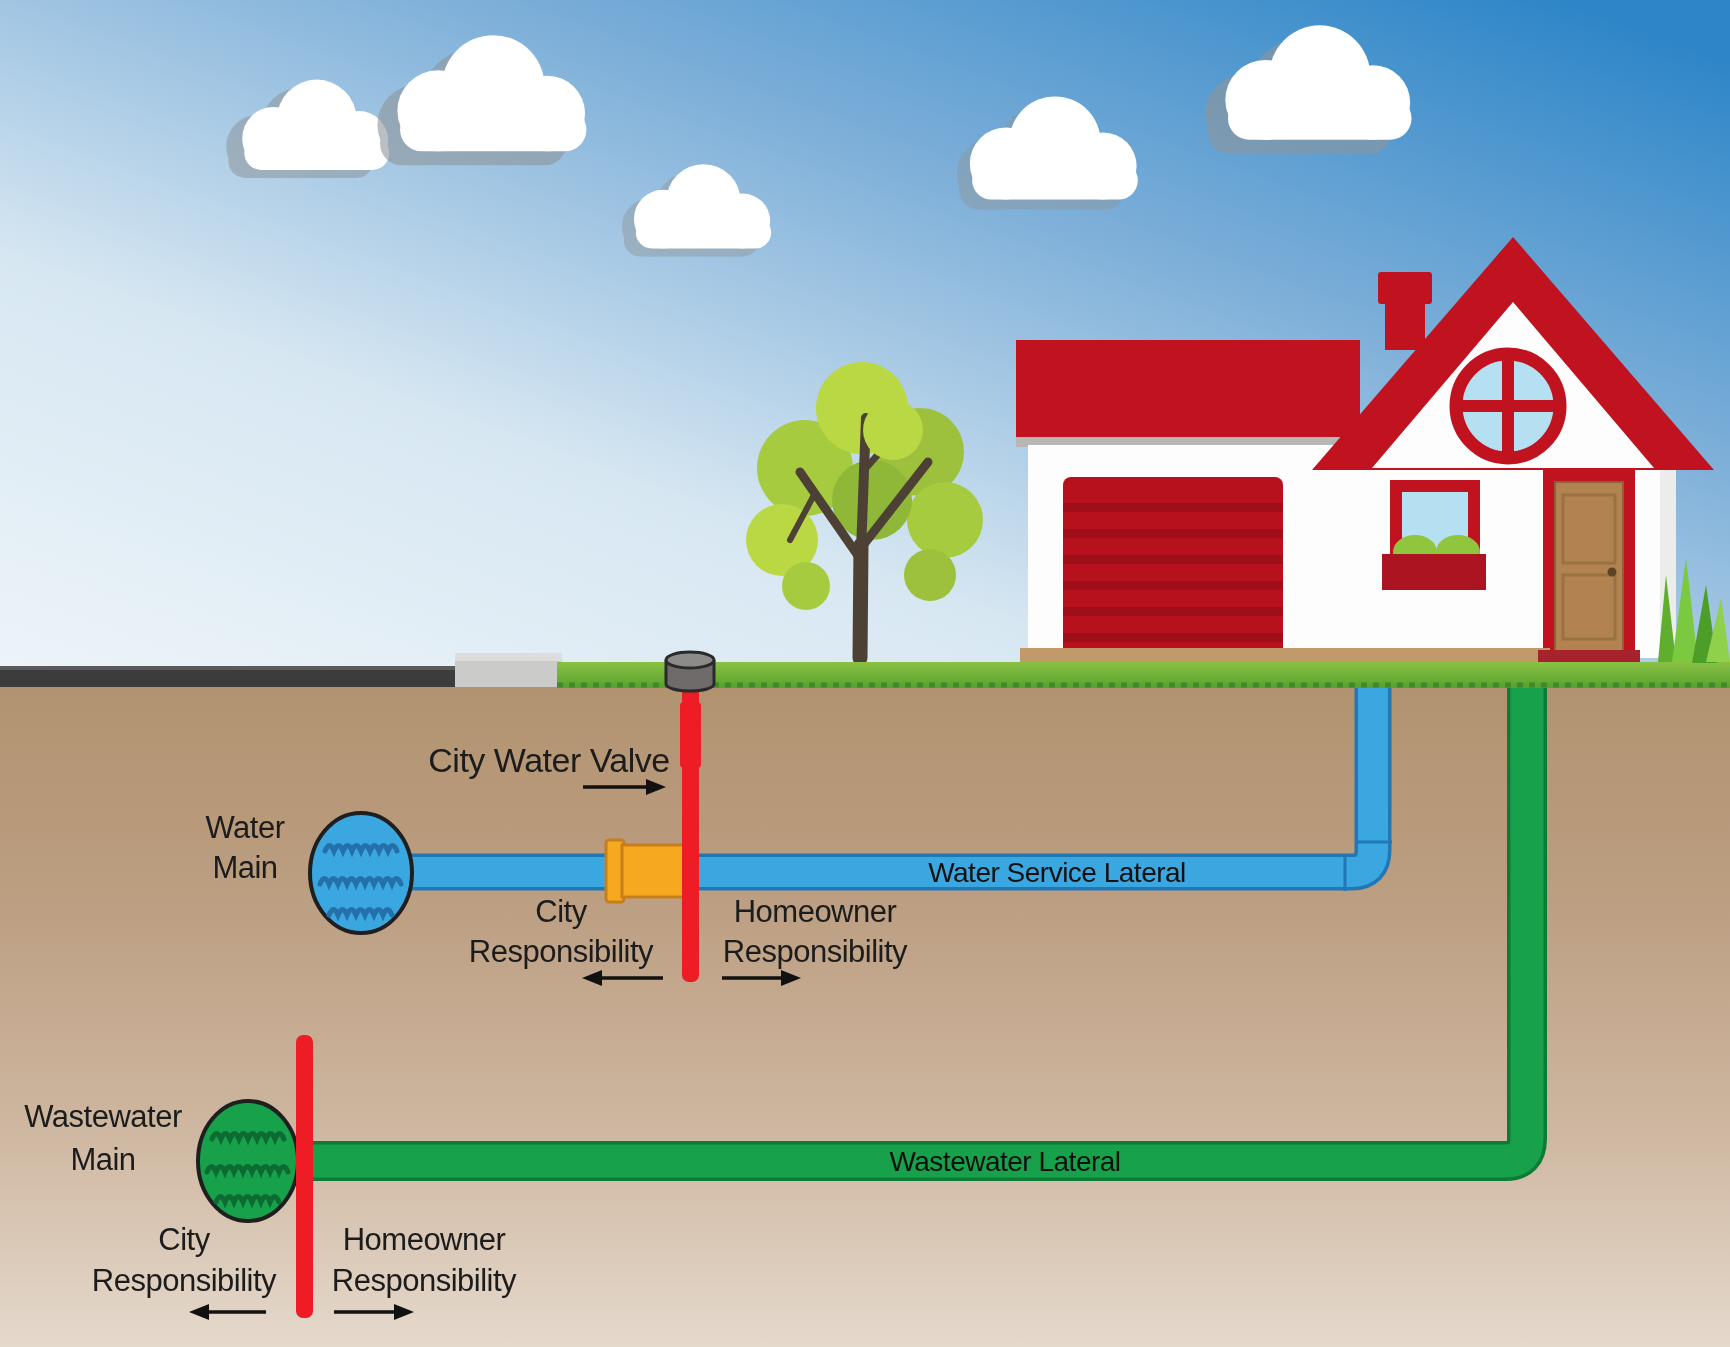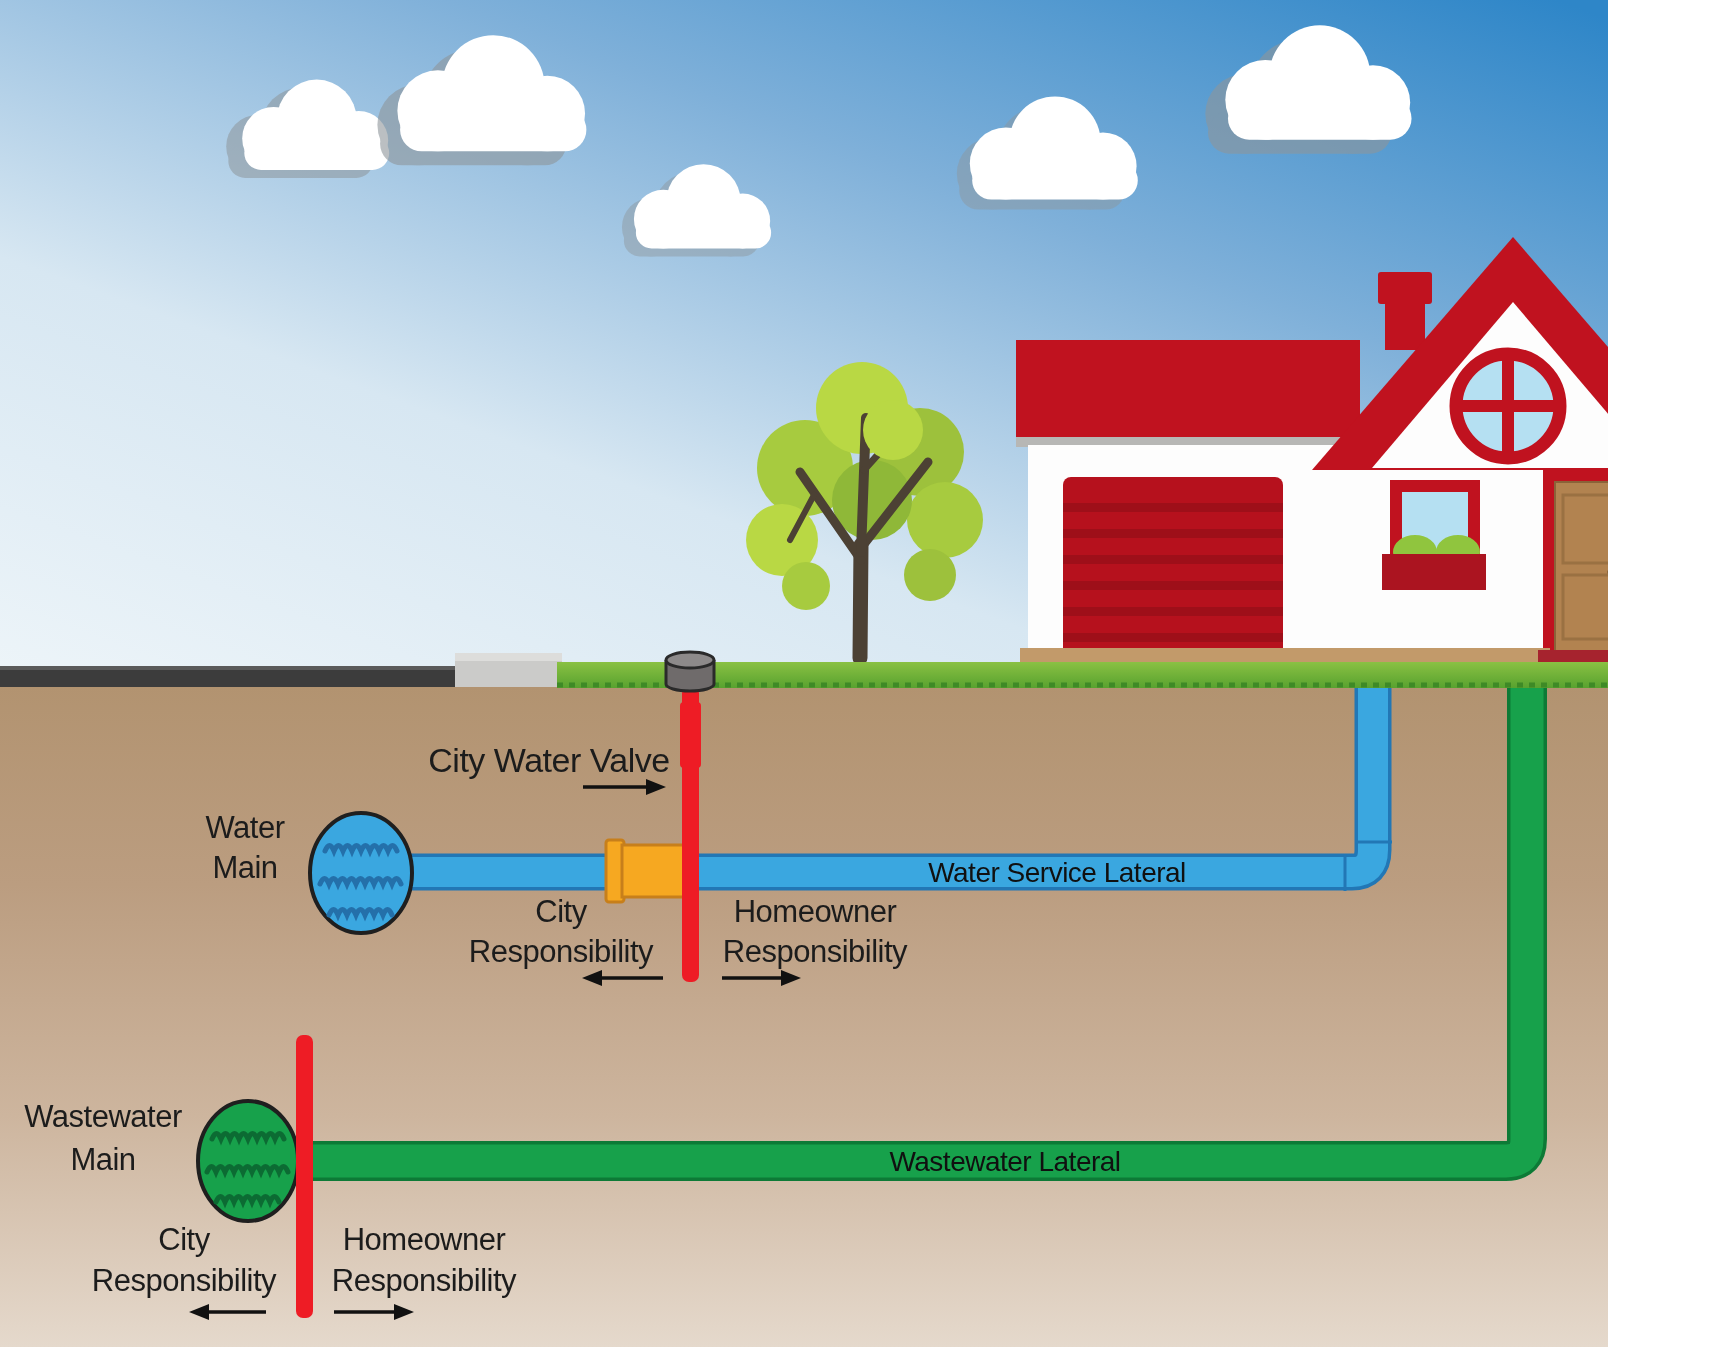--- a/index.html
+++ b/index.html
@@ -1,16 +1,16 @@
 <!DOCTYPE html>
 <html><head>
 <meta charset="utf-8">
 <style>
   html,body{margin:0;padding:0;background:#fff;}
-  .stage{position:relative;width:1608px;height:1347px;overflow:hidden;}
+  .stage{position:relative;width:1730px;height:1347px;overflow:hidden;}
   svg{display:block;}
   .lbl{font:400 31px "Liberation Sans", sans-serif;fill:#1c1c1c;text-anchor:middle;letter-spacing:-0.5px;}
   .lbl-lg{font:400 34px "Liberation Sans", sans-serif;fill:#1c1c1c;text-anchor:middle;letter-spacing:-0.5px;}
   .lbl-pipe{font:400 28px "Liberation Sans", sans-serif;fill:#101010;text-anchor:middle;letter-spacing:-0.5px;}
   .arrow-line{stroke:#111;stroke-width:3.5;}
   .arrow-head{fill:#111;}
 </style>
 </head>
 <body>
 

